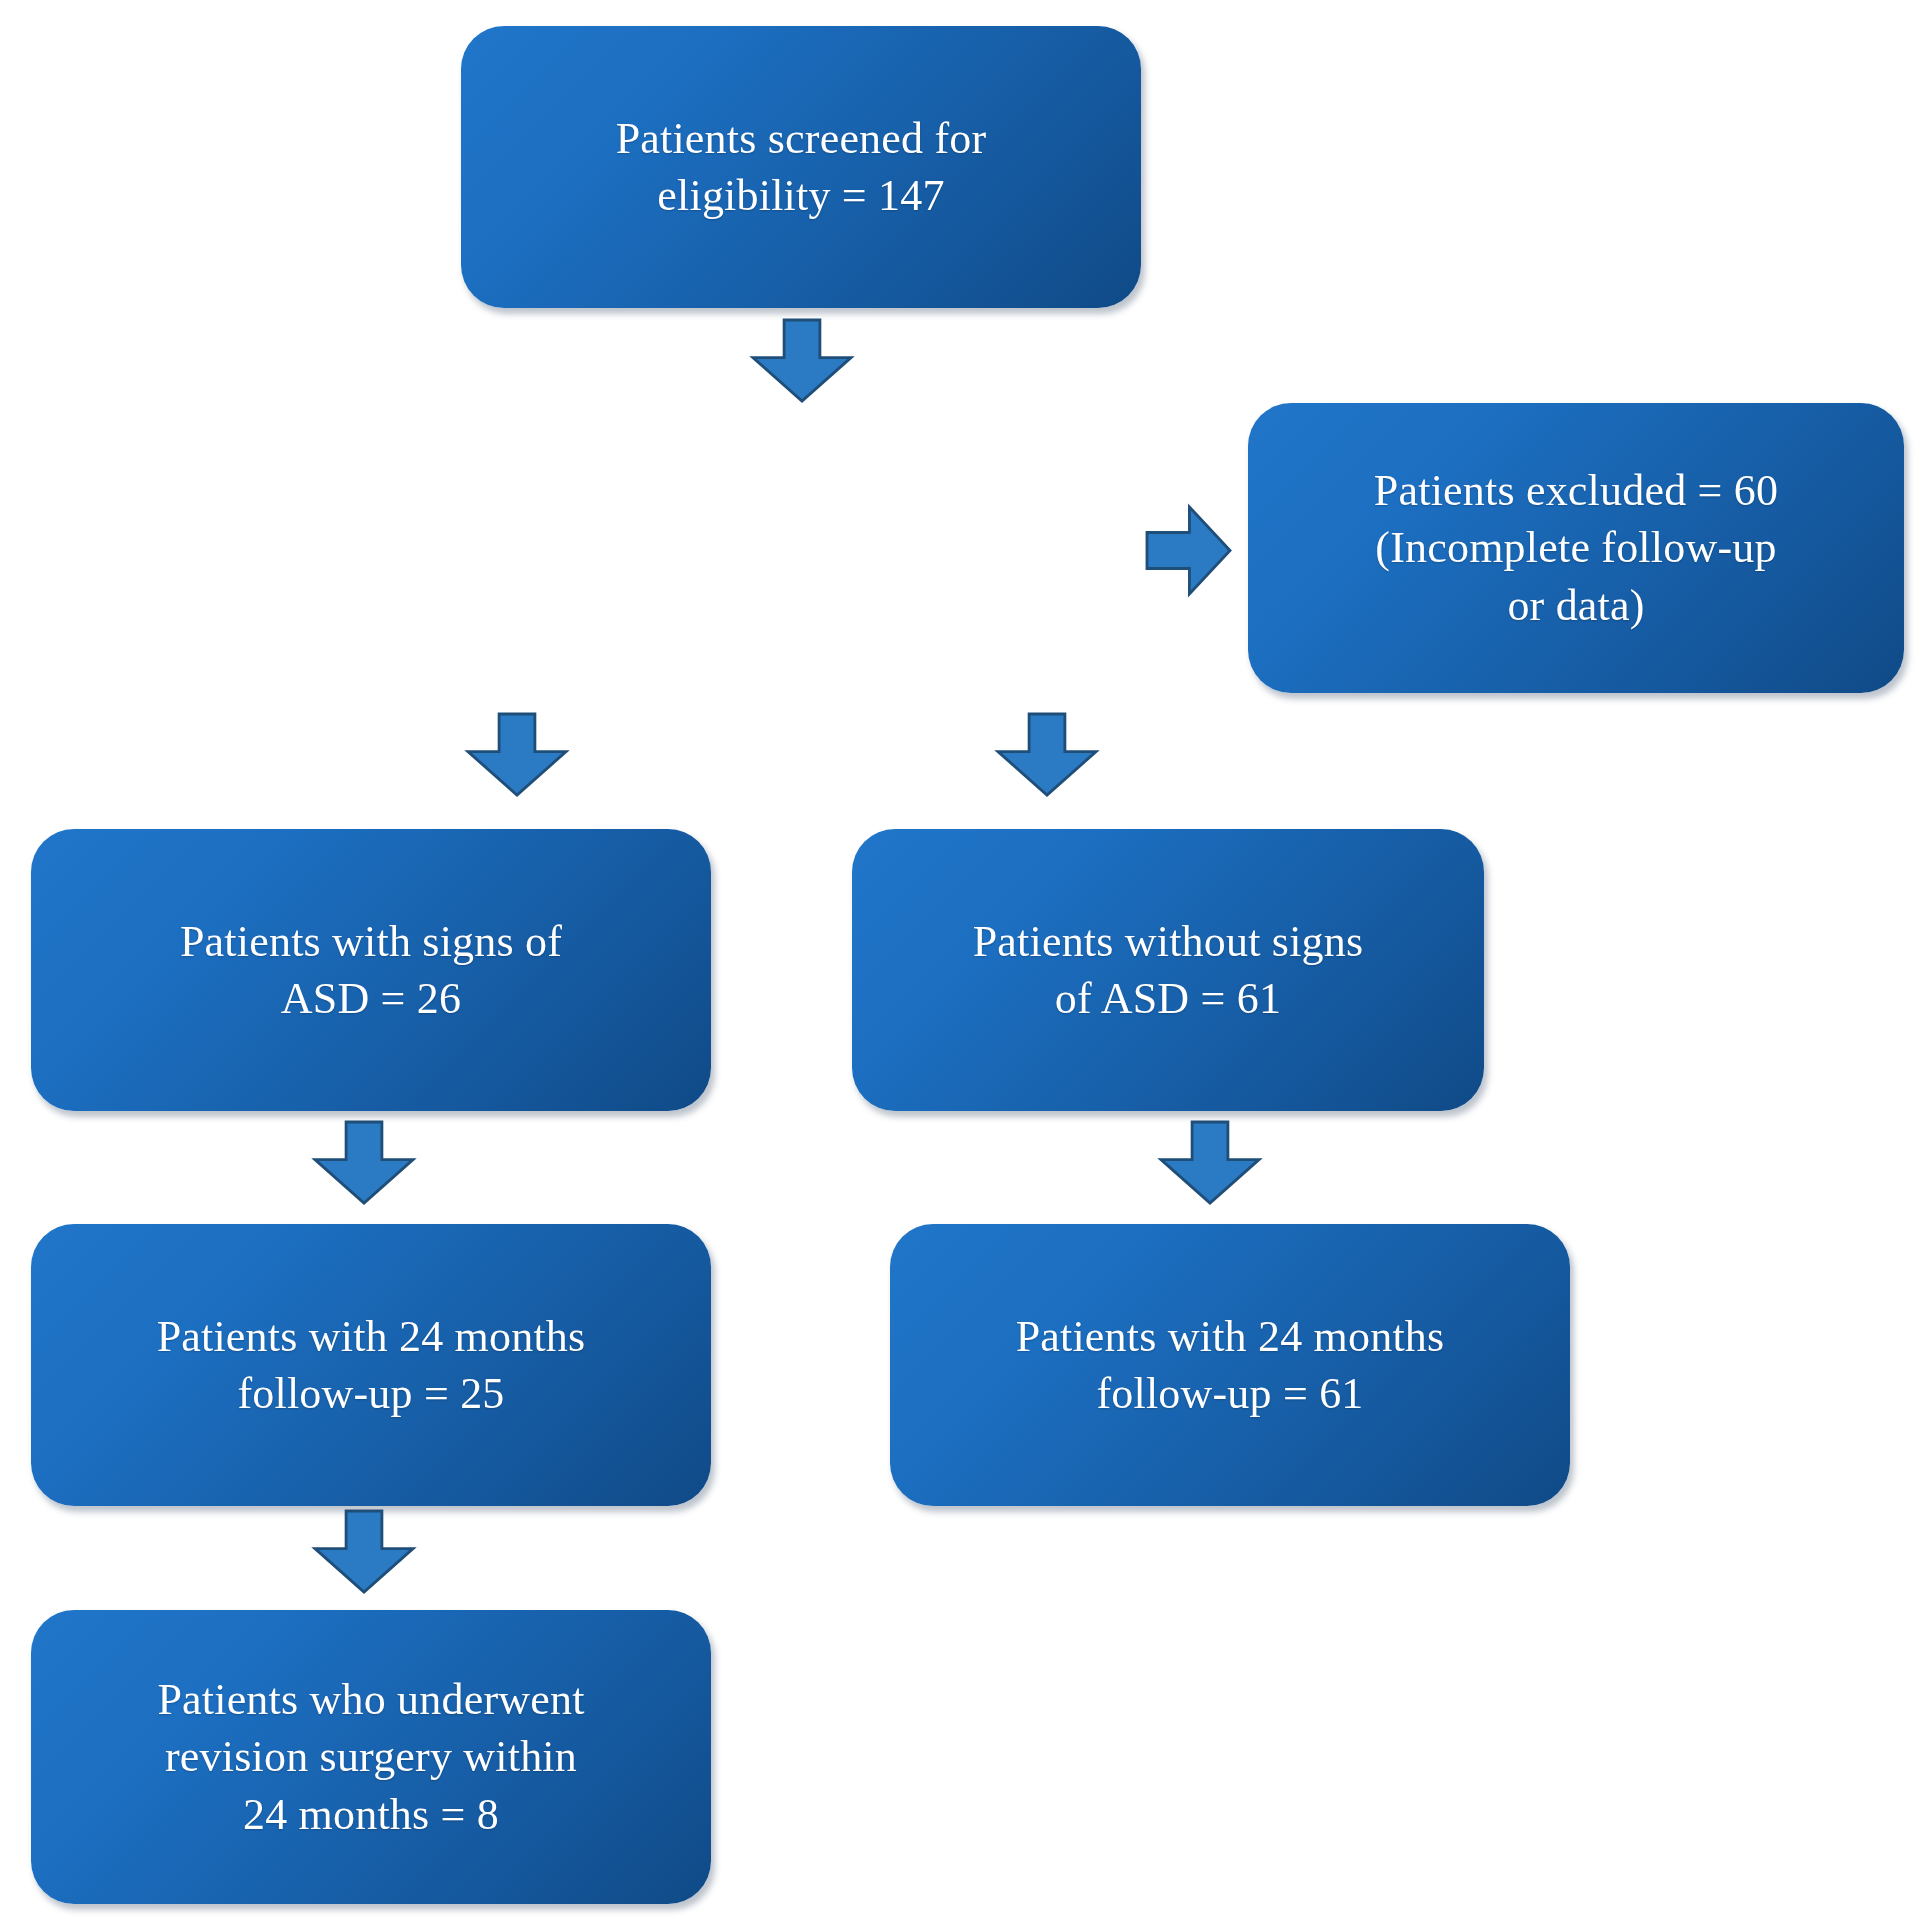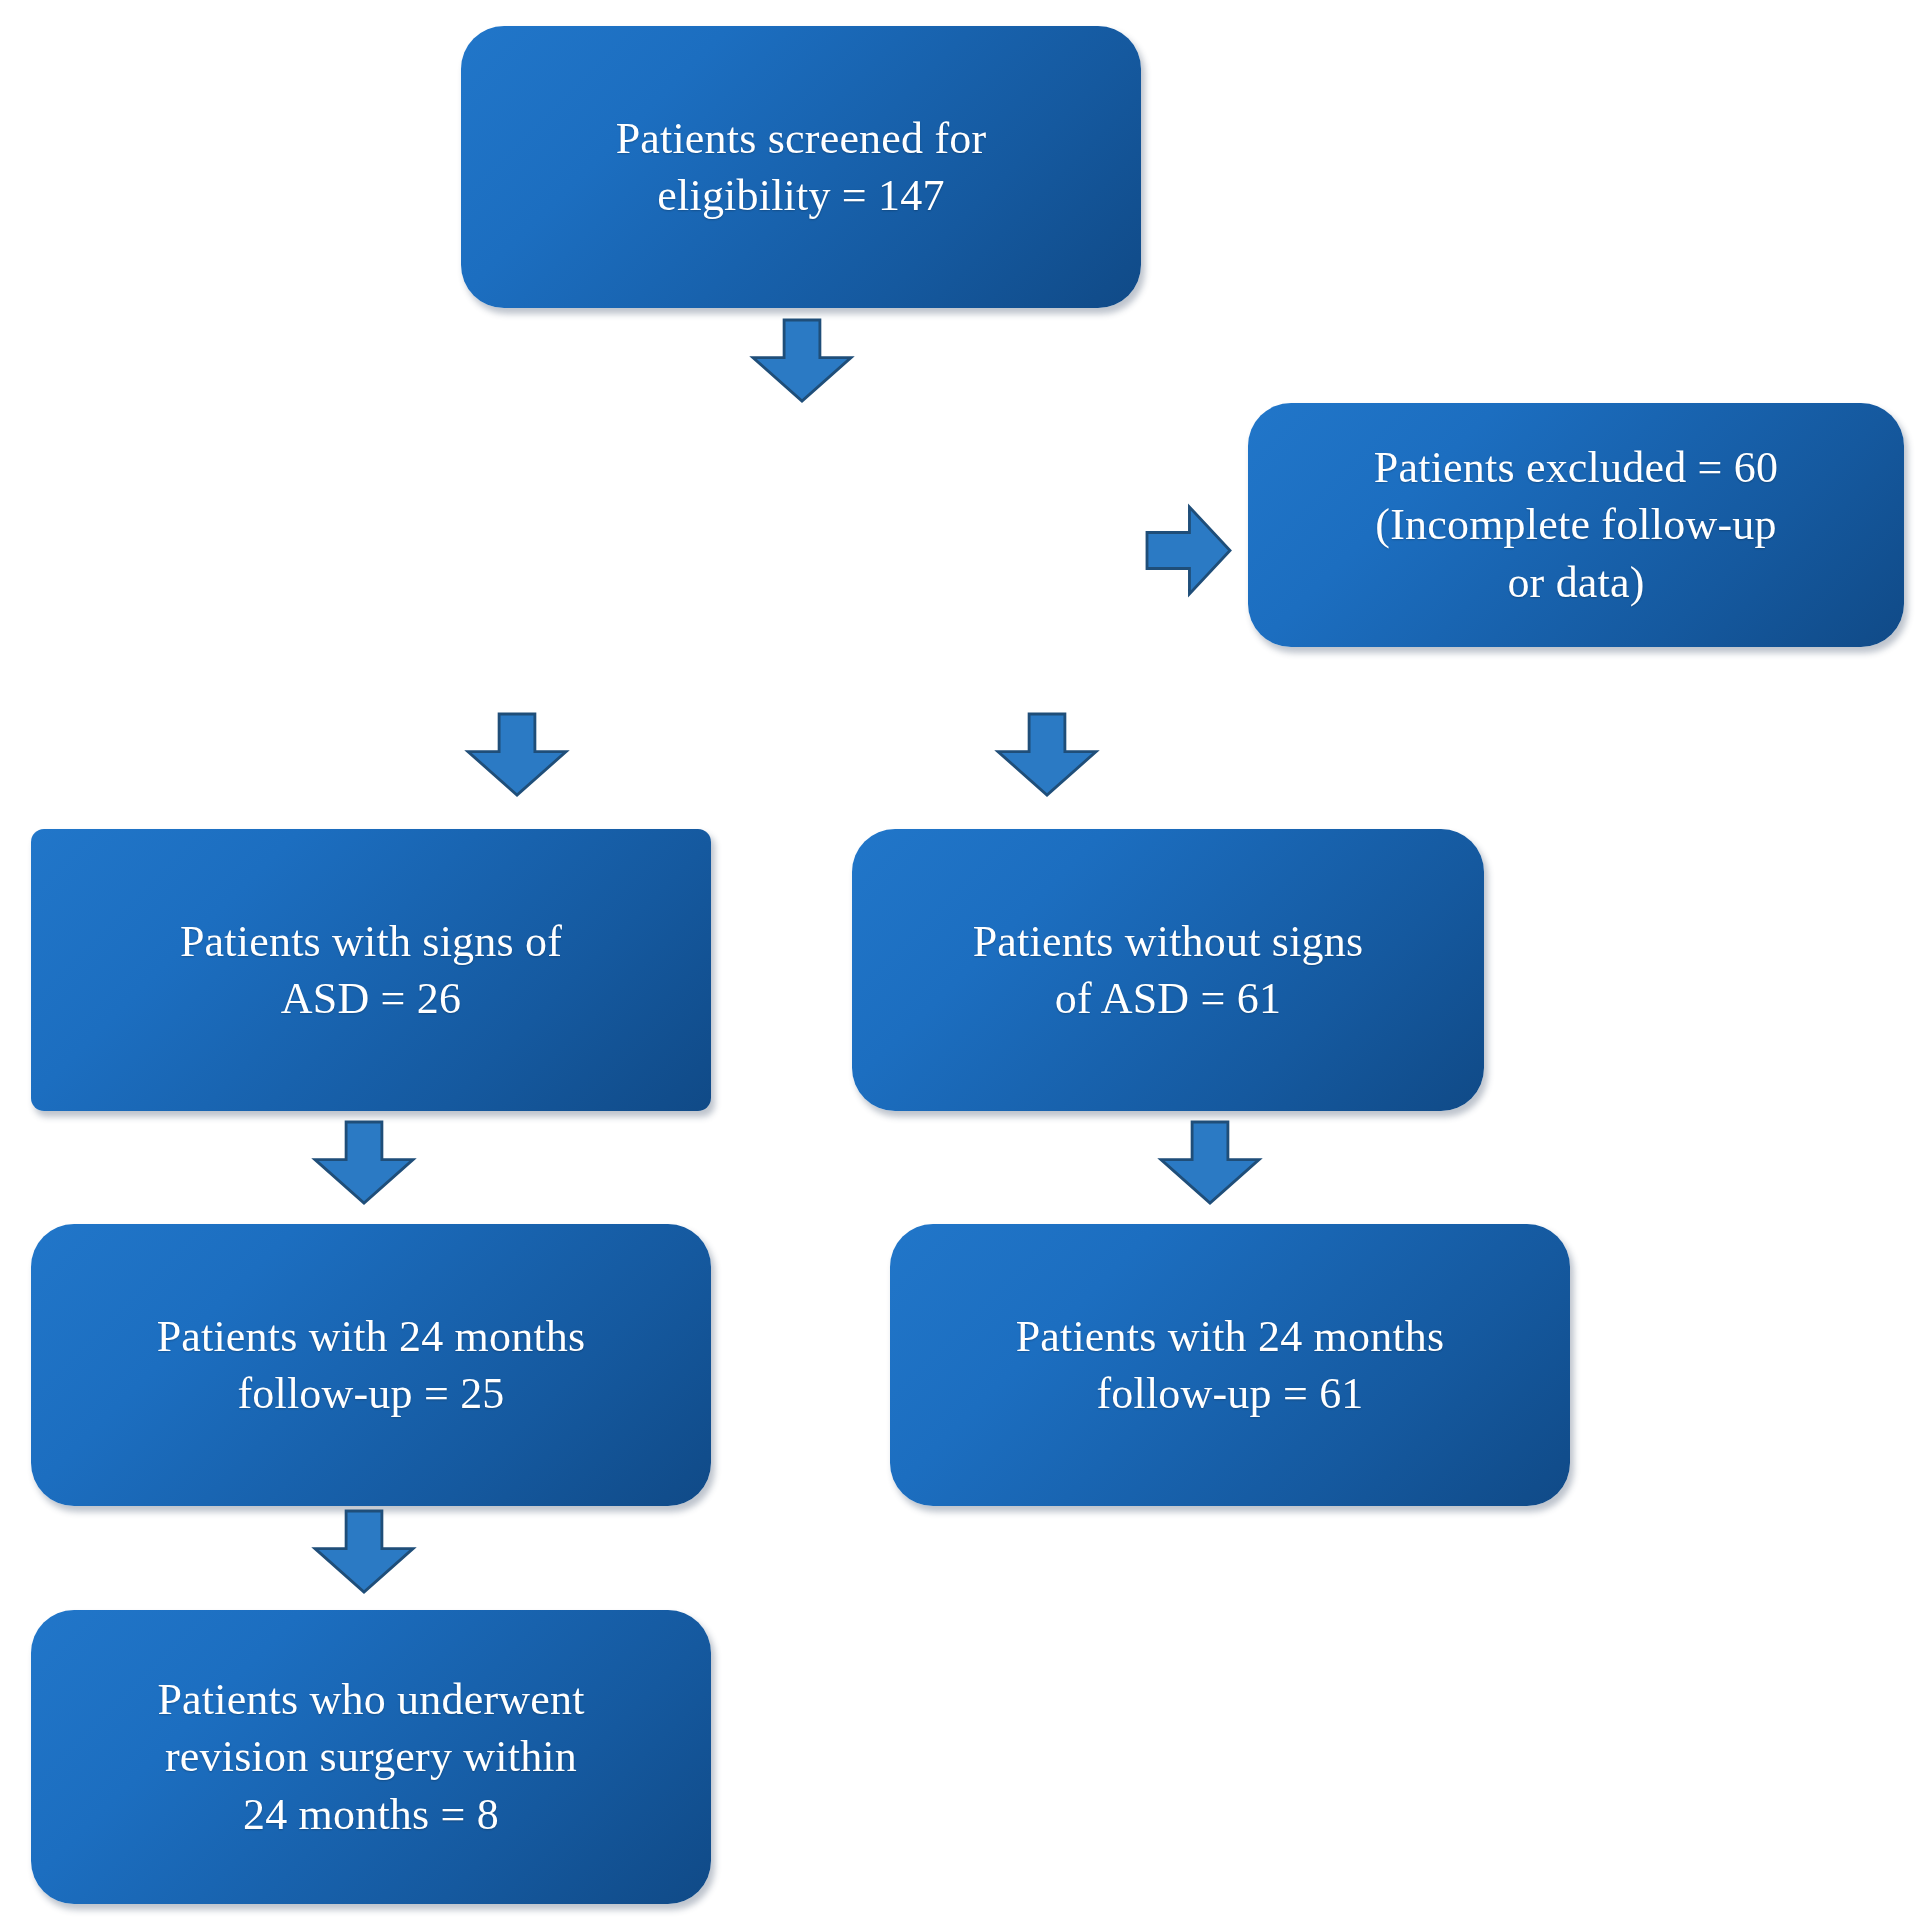--- a/index.html
+++ b/index.html
@@ -71,39 +71,39 @@
     </svg>
   </span>
 
 
   <span class="arrow" style="left:1147px; top:507px; width:83px; height:87px;">
     <svg viewBox="0 0 88 92" preserveAspectRatio="none">
       <polygon class="arrow-shape" points="0,27 45,27 45,0 88,46 45,92 45,65 0,65"></polygon>
     </svg>
   </span>
 
-  <div class="node" style="left:1248px; top:403px; width:656px; height:244px;">
+  <div class="node" style="left:1248px; top:403px; width:656px; height:290px;">
     <span class="node-text">Patients excluded = 60
 (Incomplete follow-up
 or data)</span>
   </div>
 
   <span class="arrow" style="left:468px; top:714px; width:98px; height:81px;">
     <svg viewBox="0 0 104 86" preserveAspectRatio="none">
       <polygon class="arrow-shape" points="33,0 71,0 71,40 104,40 52,86 0,40 33,40"></polygon>
     </svg>
   </span>
 
   <span class="arrow" style="left:998px; top:714px; width:98px; height:81px;">
     <svg viewBox="0 0 104 86" preserveAspectRatio="none">
       <polygon class="arrow-shape" points="33,0 71,0 71,40 104,40 52,86 0,40 33,40"></polygon>
     </svg>
   </span>
 
-  <div class="node" style="left:31px; top:829px; width:680px; height:282px;border-radius:13px;">
+  <div class="node" style="left:31px; top:829px; width:680px; height:282px;">
     <span class="node-text">Patients with signs of
 ASD = 26</span>
   </div>
 
   <div class="node" style="left:852px; top:829px; width:632px; height:282px;">
     <span class="node-text">Patients without signs
 of ASD = 61</span>
   </div>
 
   <span class="arrow" style="left:315px; top:1122px; width:98px; height:81px;">

